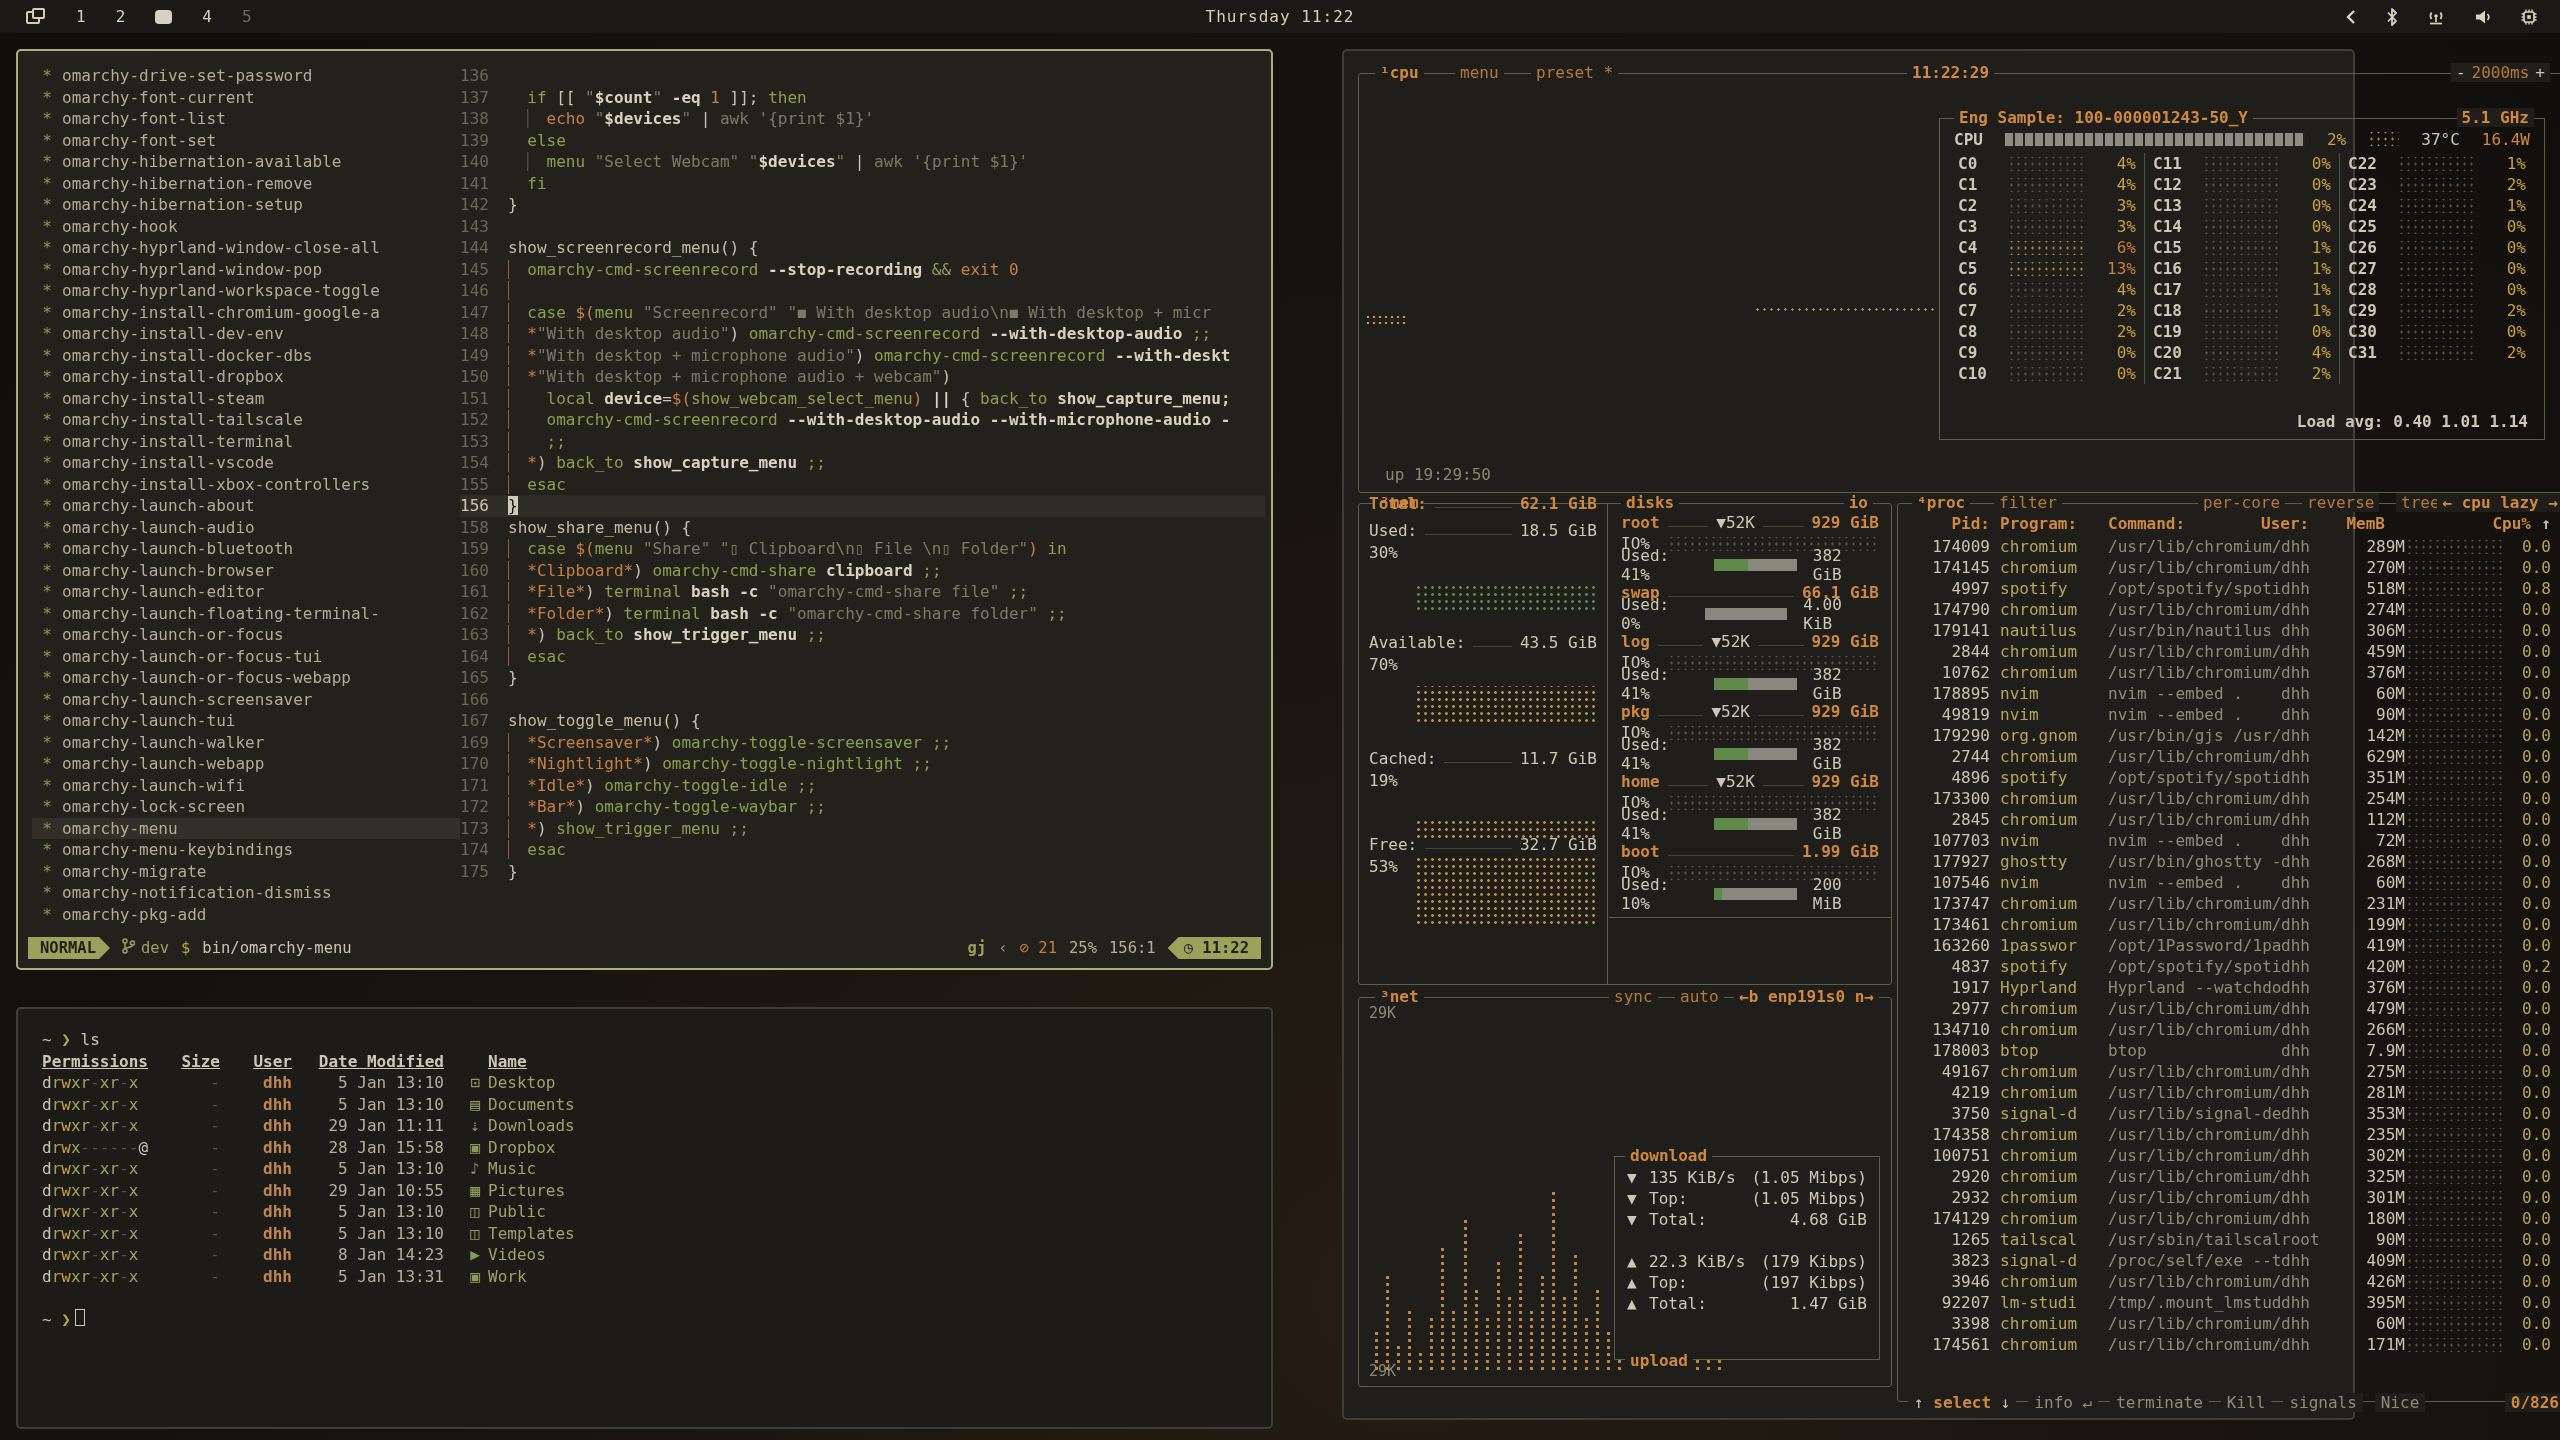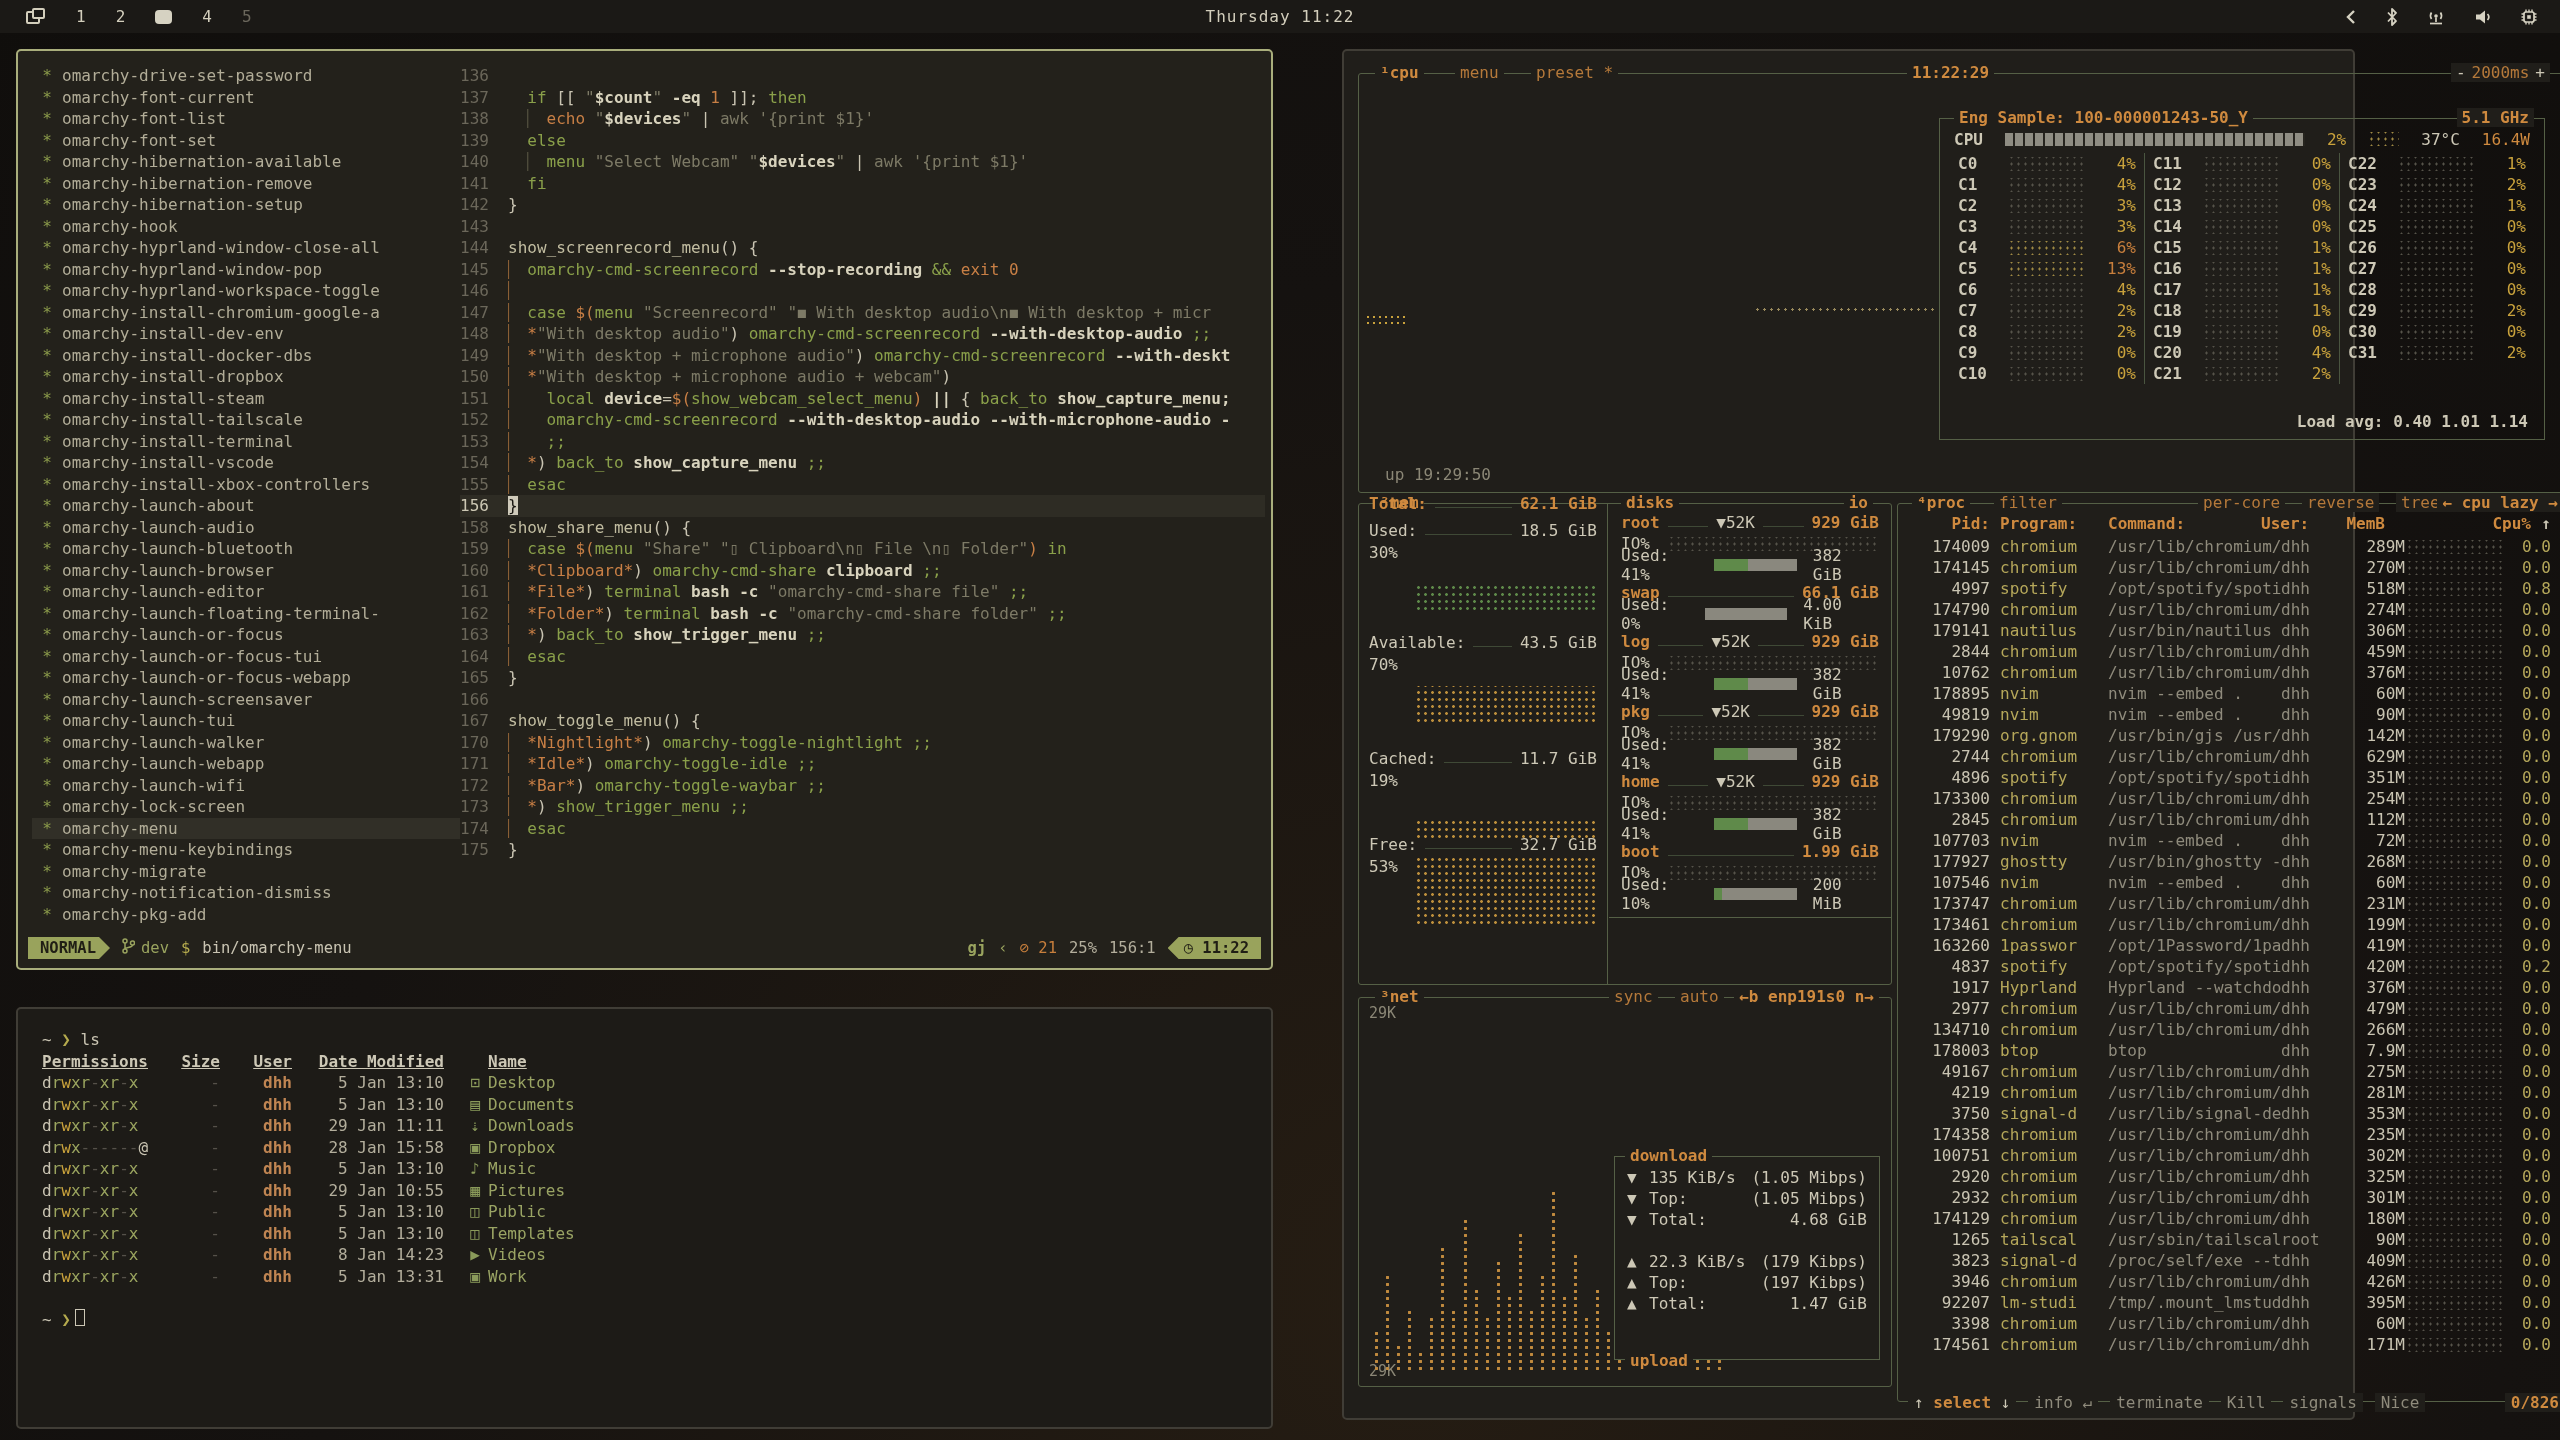--- a/index.html
+++ b/index.html
@@ -284,20 +284,21 @@
         <div class="cl"><span class="ln">158</span><span class="ct"><span class="c-fn">show_share_menu</span><span class="c-p">() {</span></span></div>
         <div class="cl"><span class="ln">159</span><span class="ct"><span class="c-G">▏</span><span class="c-p"> </span><span class="c-k">case</span><span class="c-p"> </span><span class="c-o">$(</span><span class="c-g">menu</span><span class="c-s"> "Share" "▯ Clipboard\n▯ File \n▯ Folder"</span><span class="c-o">)</span><span class="c-k"> in</span></span></div>
         <div class="cl"><span class="ln">160</span><span class="ct"><span class="c-G">▏</span><span class="c-p"> </span><span class="c-o">*Clipboard*</span><span class="c-p">) </span><span class="c-g">omarchy-cmd-share</span><span class="c-b"> clipboard </span><span class="c-g">;;</span></span></div>
         <div class="cl"><span class="ln">161</span><span class="ct"><span class="c-G">▏</span><span class="c-p"> </span><span class="c-o">*File*</span><span class="c-p">) </span><span class="c-g">terminal</span><span class="c-b"> bash -c </span><span class="c-s">"omarchy-cmd-share file" </span><span class="c-g">;;</span></span></div>
         <div class="cl"><span class="ln">162</span><span class="ct"><span class="c-G">▏</span><span class="c-p"> </span><span class="c-o">*Folder*</span><span class="c-p">) </span><span class="c-g">terminal</span><span class="c-b"> bash -c </span><span class="c-s">"omarchy-cmd-share folder" </span><span class="c-g">;;</span></span></div>
         <div class="cl"><span class="ln">163</span><span class="ct"><span class="c-G">▏</span><span class="c-p"> </span><span class="c-o">*</span><span class="c-p">) </span><span class="c-g">back_to</span><span class="c-b"> show_trigger_menu </span><span class="c-g">;;</span></span></div>
         <div class="cl"><span class="ln">164</span><span class="ct"><span class="c-G">▏</span><span class="c-p"> </span><span class="c-k">esac</span></span></div>
         <div class="cl"><span class="ln">165</span><span class="ct"><span class="c-p">}</span></span></div>
         <div class="cl"><span class="ln">166</span><span class="ct"></span></div>
         <div class="cl"><span class="ln">167</span><span class="ct"><span class="c-fn">show_toggle_menu</span><span class="c-p">() {</span></span></div>
+        <div class="cl"><span class="ln">169</span><span class="ct"><span class="c-G">▏</span><span class="c-p"> </span><span class="c-o">*Screensaver*</span><span class="c-p">) </span><span class="c-g">omarchy-toggle-screensaver</span><span class="c-p"> </span><span class="c-g">;;</span></span></div>
         <div class="cl"><span class="ln">170</span><span class="ct"><span class="c-G">▏</span><span class="c-p"> </span><span class="c-o">*Nightlight*</span><span class="c-p">) </span><span class="c-g">omarchy-toggle-nightlight</span><span class="c-p"> </span><span class="c-g">;;</span></span></div>
         <div class="cl"><span class="ln">171</span><span class="ct"><span class="c-G">▏</span><span class="c-p"> </span><span class="c-o">*Idle*</span><span class="c-p">) </span><span class="c-g">omarchy-toggle-idle</span><span class="c-p"> </span><span class="c-g">;;</span></span></div>
         <div class="cl"><span class="ln">172</span><span class="ct"><span class="c-G">▏</span><span class="c-p"> </span><span class="c-o">*Bar*</span><span class="c-p">) </span><span class="c-g">omarchy-toggle-waybar</span><span class="c-p"> </span><span class="c-g">;;</span></span></div>
         <div class="cl"><span class="ln">173</span><span class="ct"><span class="c-G">▏</span><span class="c-p"> </span><span class="c-o">*</span><span class="c-p">) </span><span class="c-g">show_trigger_menu</span><span class="c-p"> </span><span class="c-g">;;</span></span></div>
         <div class="cl"><span class="ln">174</span><span class="ct"><span class="c-G">▏</span><span class="c-p"> </span><span class="c-k">esac</span></span></div>
         <div class="cl"><span class="ln">175</span><span class="ct"><span class="c-p">}</span></span></div>
       </div>
     <div class="statusline">
       <span class="mode">NORMAL</span>
       <span class="branch">

